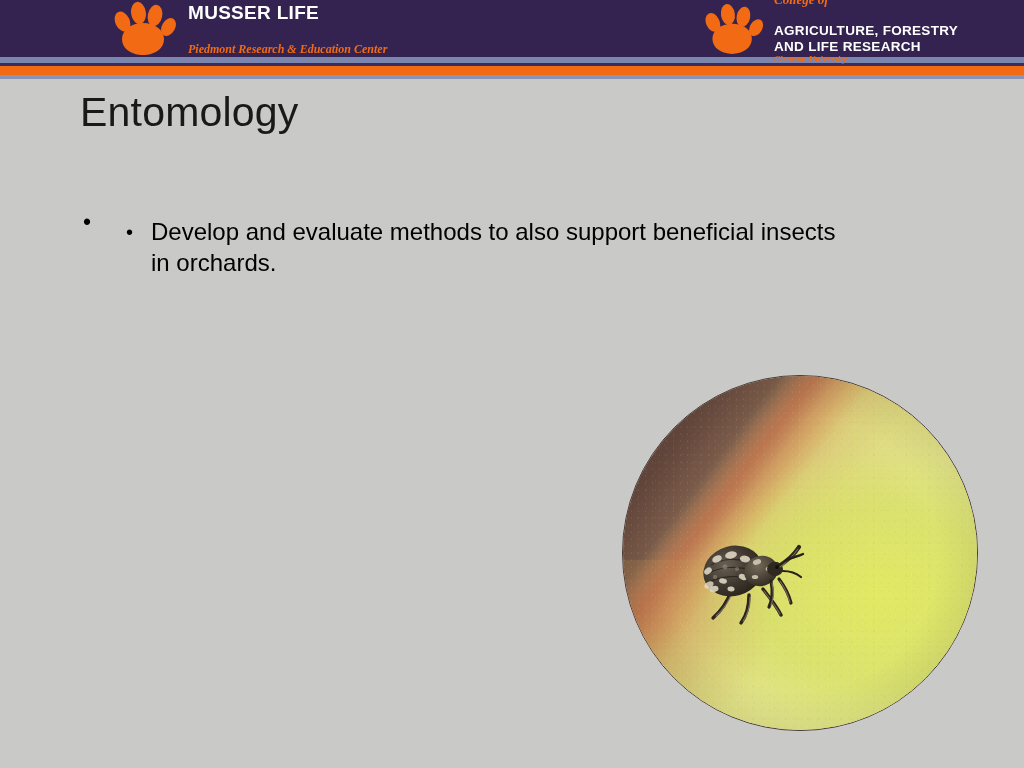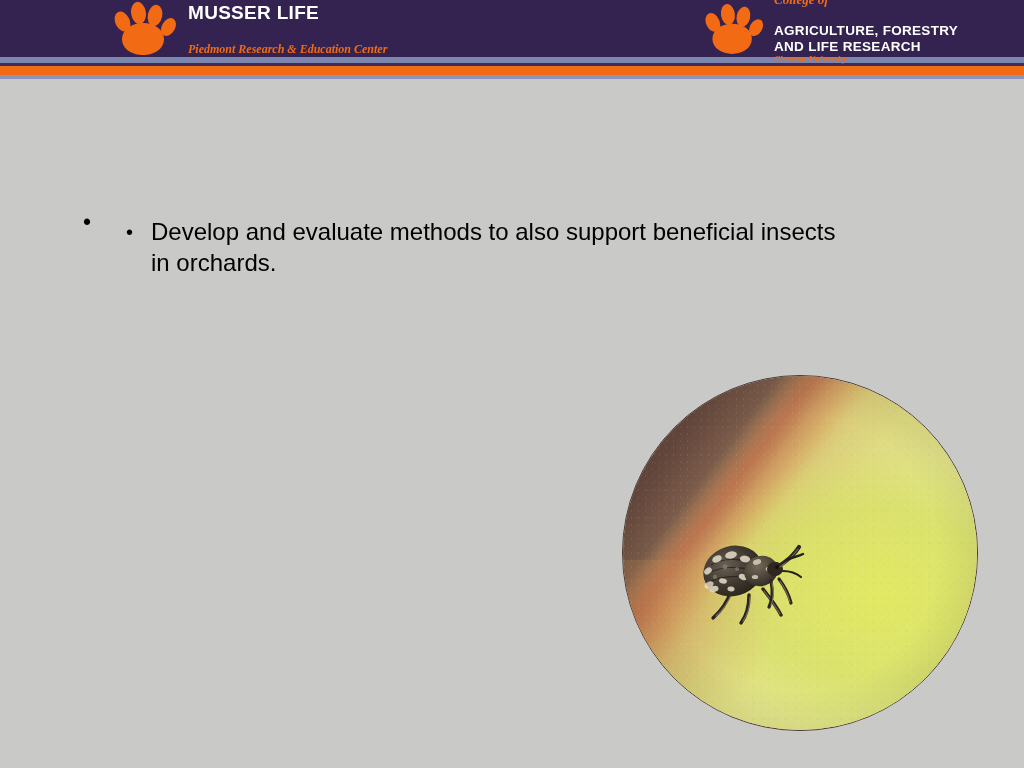--- a/index.html
+++ b/index.html
@@ -263,20 +263,21 @@
       </svg>
     </div>
     <div class="logo-text">
       <div class="logo-pre">College of</div>
       <div class="logo-line-1">AGRICULTURE, FORESTRY</div>
       <div class="logo-line-2">AND LIFE RESEARCH</div>
       <div class="logo-sub">Clemson  University</div>
     </div>
   </div>
 
+  <div class="slide-title">Entomology</div>
 
   <div class="body-content">
     <div class="bullet-l1">
       <span class="dot">•</span>
     </div>
     <div class="bullet-l2">
       <span class="dot">•</span>
       <span>Develop and evaluate methods to also support beneficial insects in orchards.</span>
     </div>
   </div>

